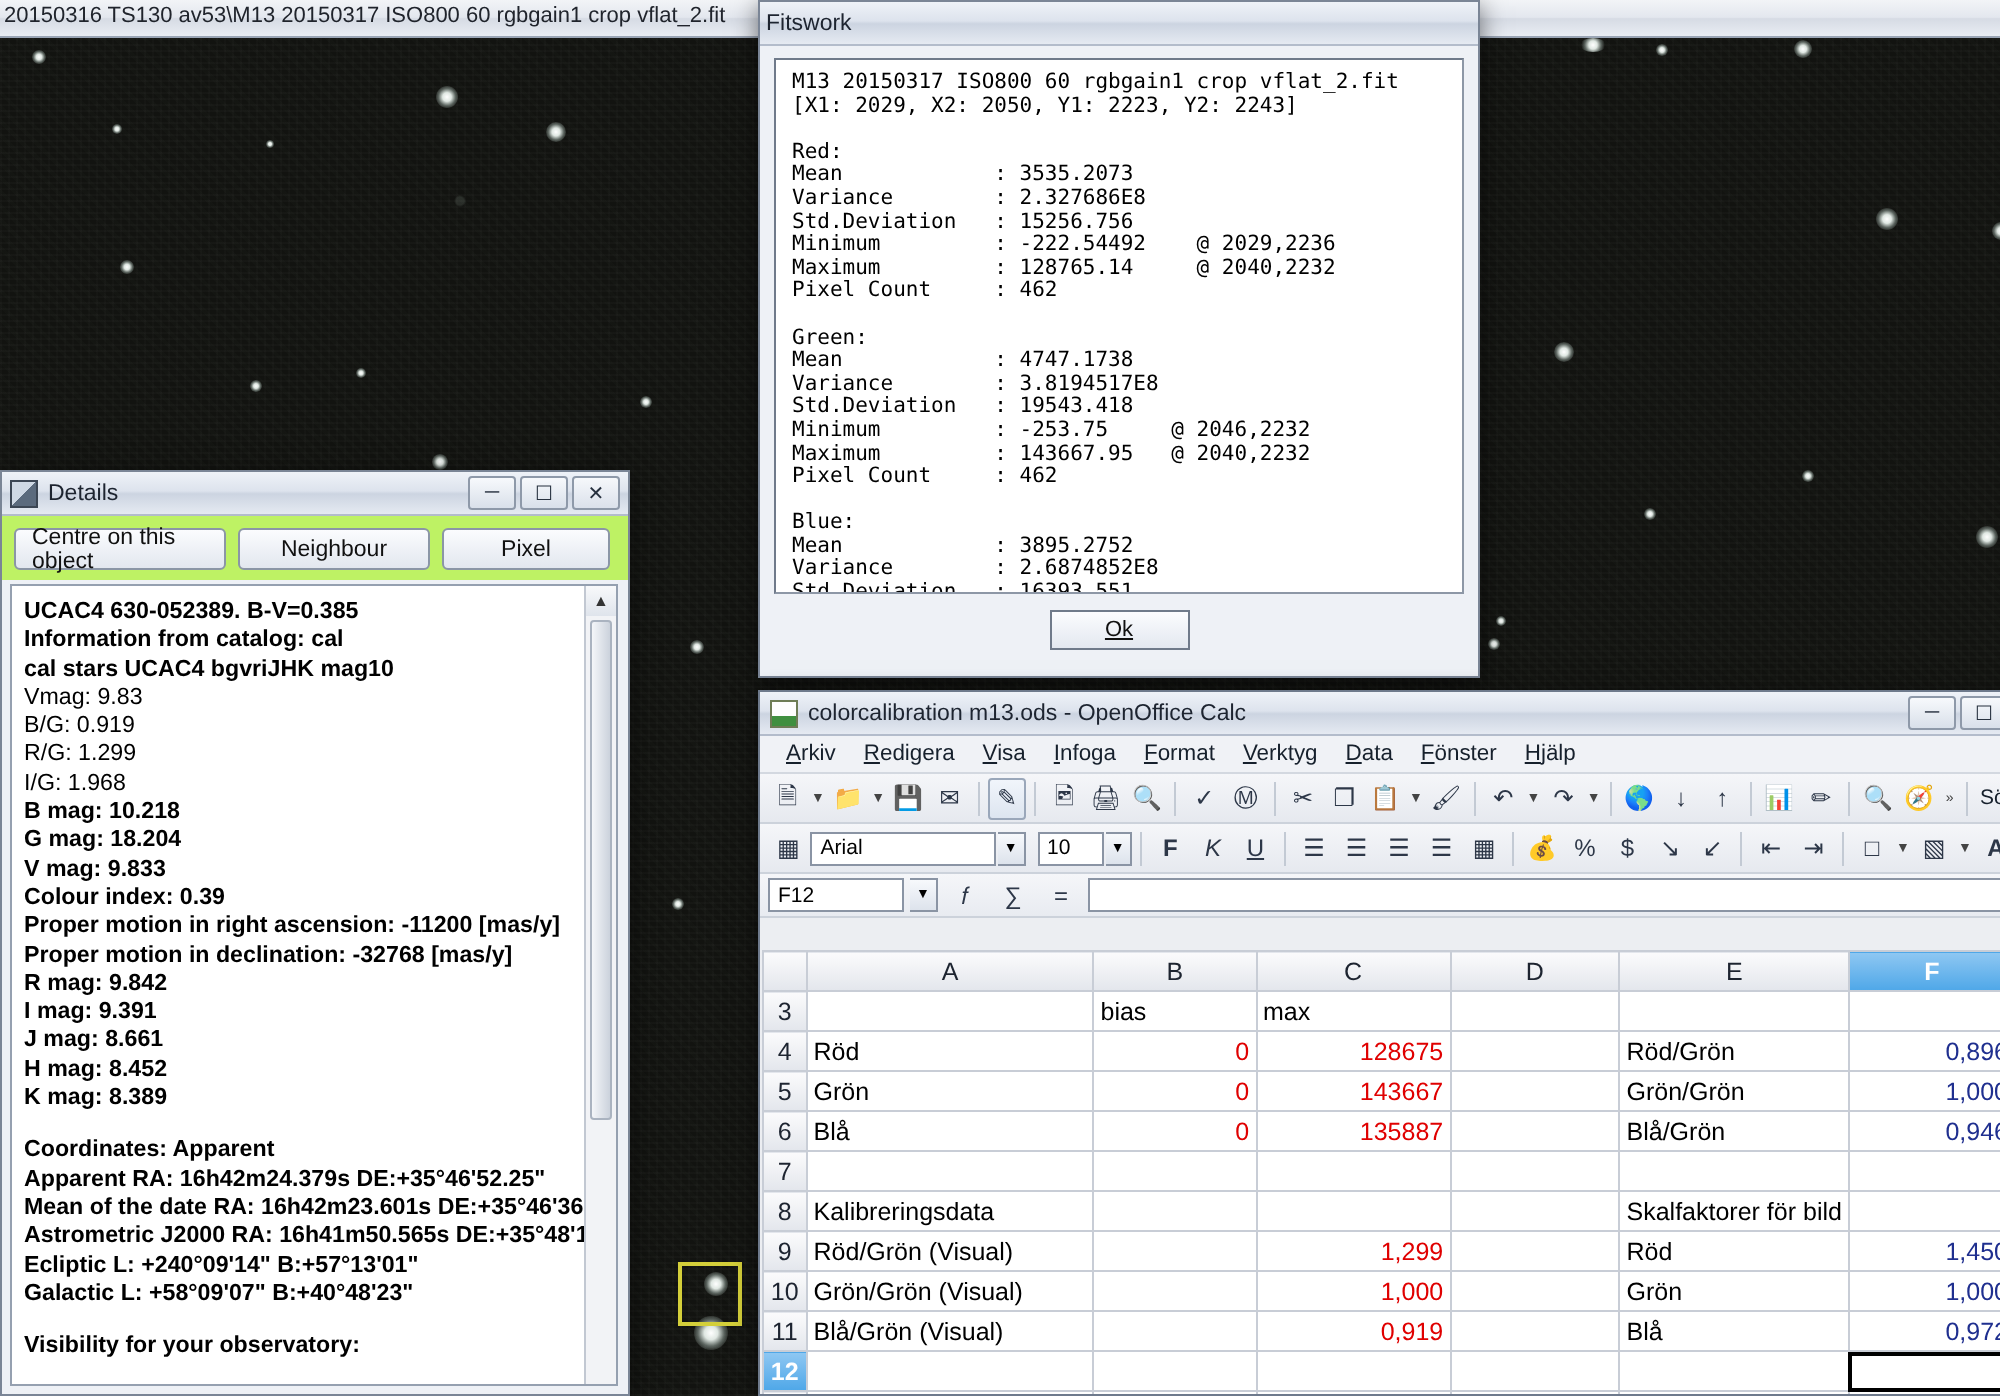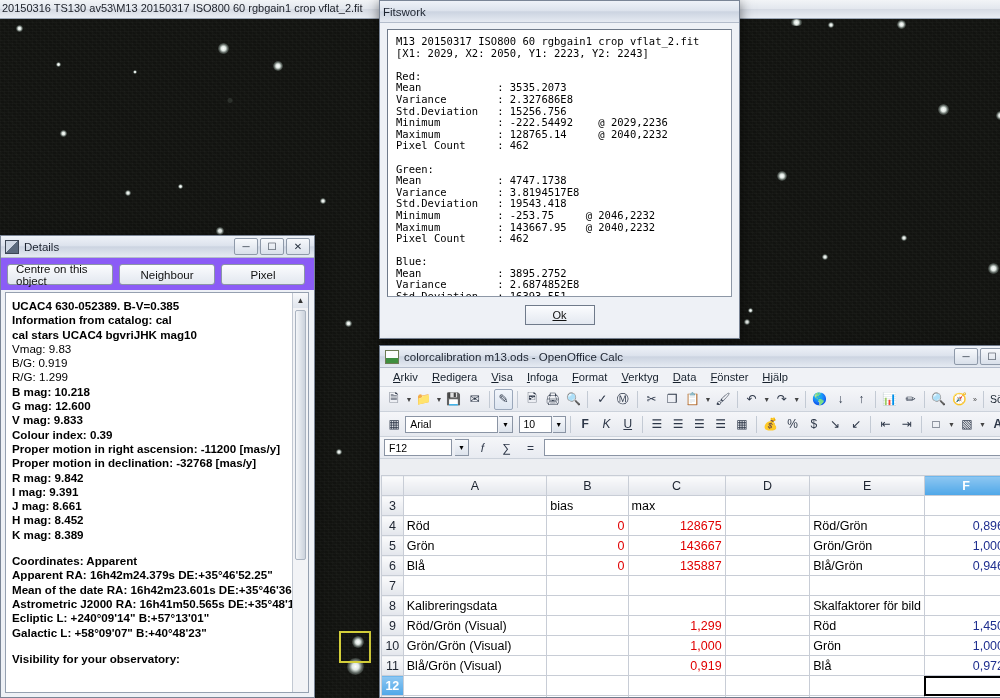--- a/index.html
+++ b/index.html
@@ -107,21 +107,21 @@
   }
   #details .win-title { height: 22px; }
   #det-icon {
     width: 14px; height: 14px; margin-right: 5px;
     background: linear-gradient(135deg, #cfd8e4 0 50%, #5b6a7d 50% 100%);
     border: 1px solid #3c4654;
   }
   #det-toolbar {
     display: flex; gap: 6px;
     padding: 6px 6px 5px 6px;
-    background: #8b5cf6;
+    background: #bef264;
   }
   .det-btn {
     height: 21px;
     background: linear-gradient(to bottom, #fbfcfe, #e2e7ef);
     border: 1px solid #8b96a6; border-radius: 3px;
     font-size: 11.5px; color: #111;
     display: flex; align-items: center; justify-content: center;
     padding: 0 8px;
   }
   #det-btn-centre { flex: 0 0 106px; }
@@ -350,22 +350,23 @@
 
   <div id="det-content-wrap">
     <div id="det-content">
       <div id="det-lines">
           <div class="det-line det-bold">UCAC4 630-052389. B-V=0.385</div>
           <div class="det-line det-bold">Information from catalog: cal</div>
           <div class="det-line det-bold">cal stars UCAC4 bgvriJHK mag10</div>
           <div class="det-line">Vmag: 9.83</div>
           <div class="det-line">B/G: 0.919</div>
           <div class="det-line">R/G: 1.299</div>
+          <div class="det-line">I/G: 1.968</div>
           <div class="det-line det-bold">B mag: 10.218</div>
-          <div class="det-line det-bold">G mag: 12.600</div>
+          <div class="det-line det-bold">G mag: 18.204</div>
           <div class="det-line det-bold">V mag: 9.833</div>
           <div class="det-line det-bold">Colour index: 0.39</div>
           <div class="det-line det-bold">Proper motion in right ascension: -11200 [mas/y]</div>
           <div class="det-line det-bold">Proper motion in declination: -32768 [mas/y]</div>
           <div class="det-line det-bold">R mag: 9.842</div>
           <div class="det-line det-bold">I mag: 9.391</div>
           <div class="det-line det-bold">J mag: 8.661</div>
           <div class="det-line det-bold">H mag: 8.452</div>
           <div class="det-line det-bold">K mag: 8.389</div>
         </div>

